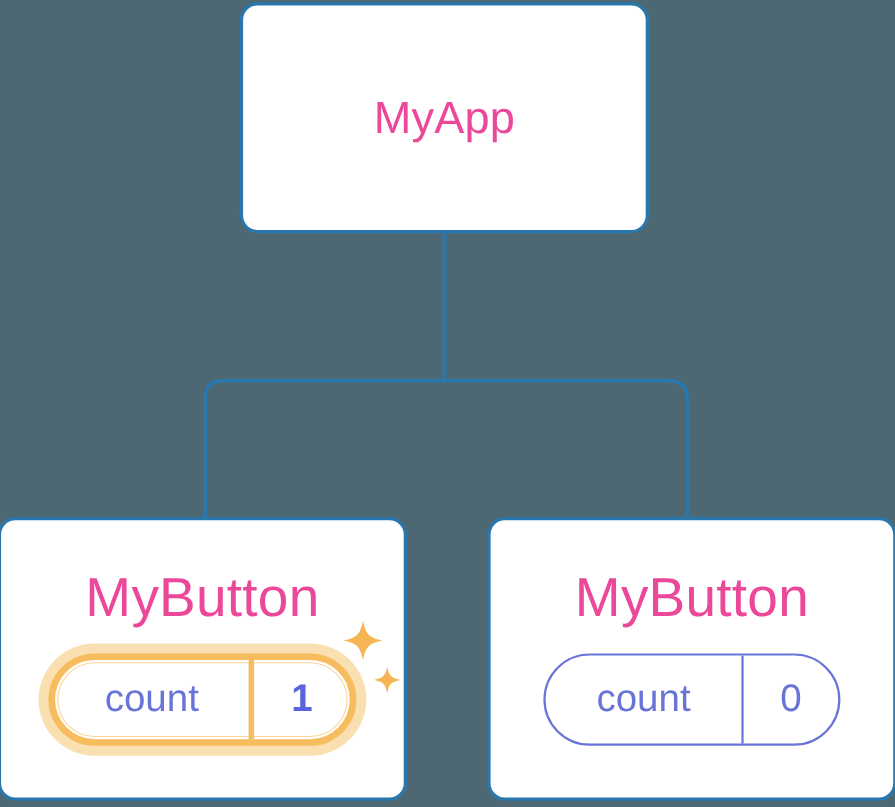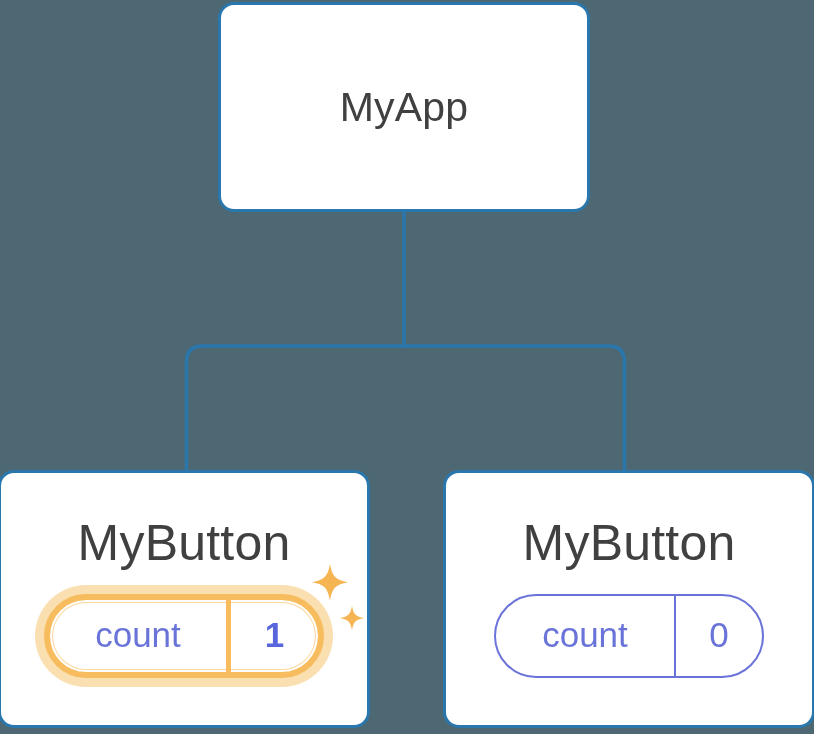--- a/index.html
+++ b/index.html
@@ -47,21 +47,21 @@
     left: 218px;
     top: 2px;
     width: 372px;
     height: 210px;
     display: flex;
     align-items: center;
     justify-content: center;
   }
 
   .node-title {
-    color: #404040;
+    color: #ec4899;
     font-size: 41px;
     font-weight: 400;
     letter-spacing: 0.2px;
     line-height: 1;
     white-space: nowrap;
   }
 
   .node-child {
     top: 470px;
     width: 372px;

